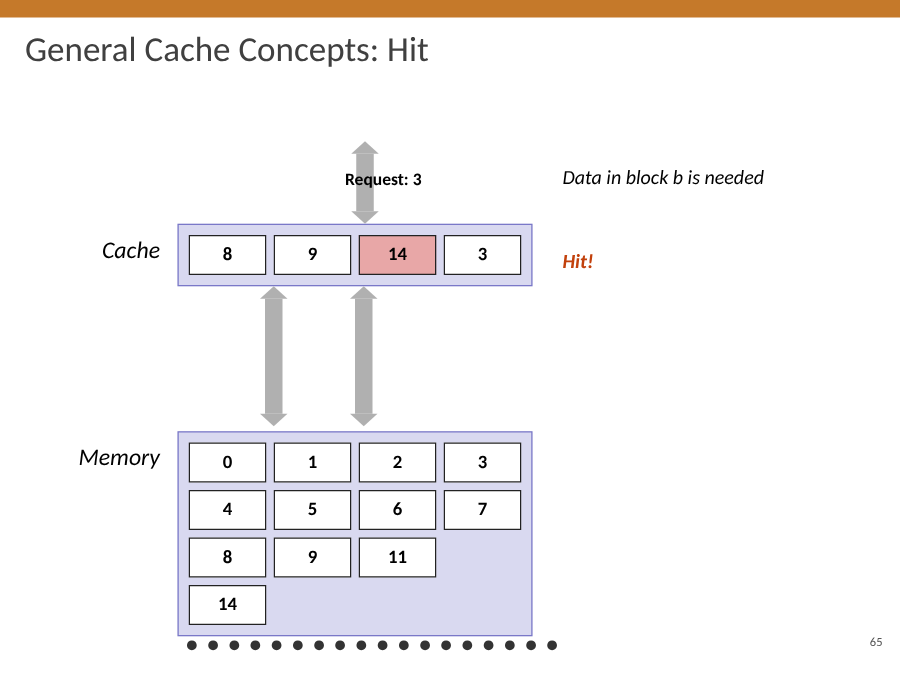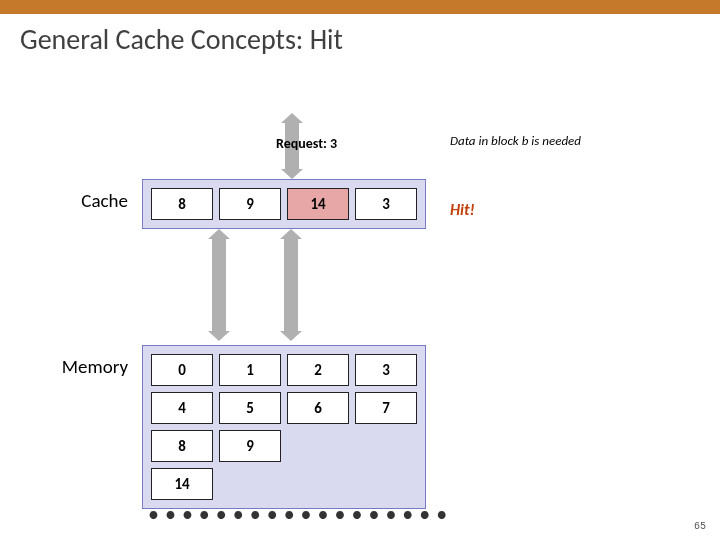--- a/index.html
+++ b/index.html
@@ -18,61 +18,61 @@
   }
   .title {
     font-size: 28px;
     font-weight: 400;
     color: #404040;
     padding: 8px 20px 0 20px;
   }
   .slide-num {
     position: absolute;
     right: 14px;
-    bottom: 8px;
+    bottom: 20px;
     font-size: 10px;
     color: #555;
-    font-family: Liberation Mono, monospace;
   }
   .content {
     position: relative;
     width: 100%;
   }
   .request-label {
     position: absolute;
     left: 276px;
     top: 78px;
     font-size: 14px;
     font-weight: 700;
   }
   .needed-text {
     position: absolute;
     left: 450px;
     top: 76px;
-    font-size: 13px;
+    font-size: 16px;
     font-style: italic;
   }
   .hit-text {
     position: absolute;
     left: 450px;
     top: 126px;
     font-size: 16px;
     font-style: italic;
     line-height: 1.15;
   }
   .hit-text .hit-word {
     color: #c2410c;
     font-weight: 700;
   }
   .row-label {
     position: absolute;
     font-size: 19px;
     font-weight: 400;
     text-align: right;
     width: 100px;
+    font-style: italic;
   }
   .cache-label { left: 28px; top: 132px; }
   .memory-label { left: 28px; top: 298px; }
 
   .grid {
     position: absolute;
     border: 1px solid #7a78c8;
     background: #d9d9f0;
     padding: 5px;
   }
@@ -185,20 +185,21 @@
       </div>
       <div class="grid-row">
         <div class="cell">4</div>
         <div class="cell">5</div>
         <div class="cell">6</div>
         <div class="cell">7</div>
       </div>
       <div class="grid-row">
         <div class="cell">8</div>
         <div class="cell">9</div>
+        <div class="cell">11</div>
       </div>
       <div class="grid-row">
         <div class="cell">14</div>
       </div>
     </div>
 
   <div class="dots">••••••••••••••••••</div>
 </div>
 
 <div class="slide-num">65</div>

